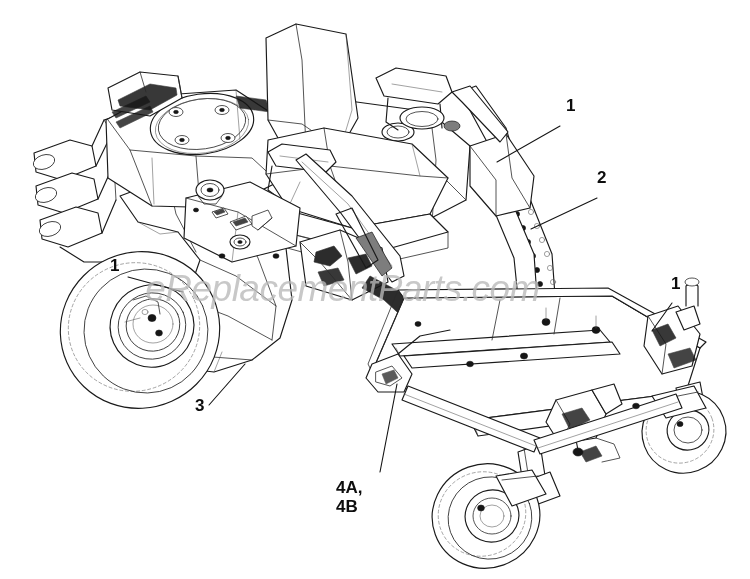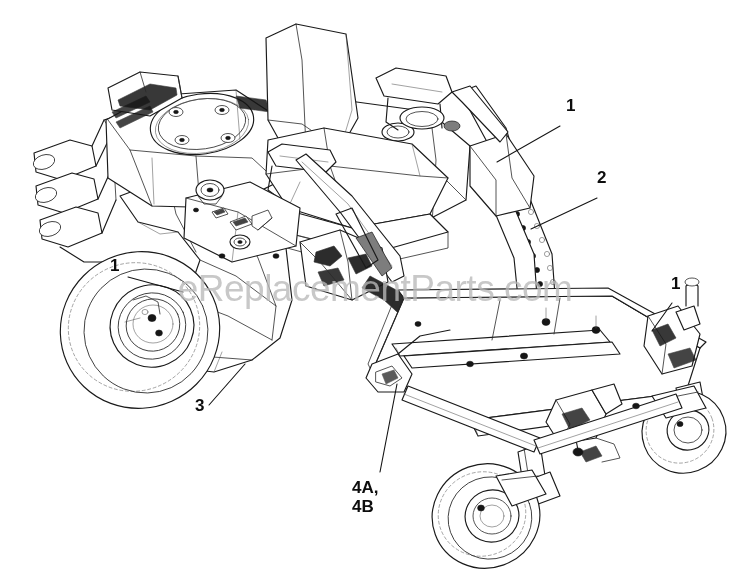--- a/index.html
+++ b/index.html
@@ -90,31 +90,32 @@
     color: #0d0d0d;
     line-height: 1.12;
     letter-spacing: 0px;
     white-space: pre;
     user-select: none;
   }
   #watermark {
     position: absolute;
     left: 0;
     top: 268px;
-    width: 750px;
+    width: 685px;
     text-align: center;
     font-family: "Liberation Sans", sans-serif;
     font-size: 37px;
     font-weight: normal;
     color: #b9b9b9;
     opacity: 0.78;
     letter-spacing: -0.5px;
     white-space: nowrap;
     pointer-events: none;
     user-select: none;
+    font-style: italic;
   }
 </style>
 </head>
 <body>
 
 <div id="diagram-root">
 
   <svg id="diagram-svg" viewBox="0 0 750 579">
 
     <g>
@@ -429,16 +430,16 @@
   <div class="callout-text" style="left:566px; top:96px;">1</div>
 
   <div class="callout-text" style="left:597px; top:168px;">2</div>
 
   <div class="callout-text" style="left:110px; top:256px;">1</div>
 
   <div class="callout-text" style="left:671px; top:274px;">1</div>
 
   <div class="callout-text" style="left:195px; top:396px;">3</div>
 
-  <div class="callout-text" style="left:352px; top:478px;">4A,
+  <div class="callout-text" style="left:336px; top:478px;">4A,
 4B</div>
 
 </div>
 
 </body></html>

